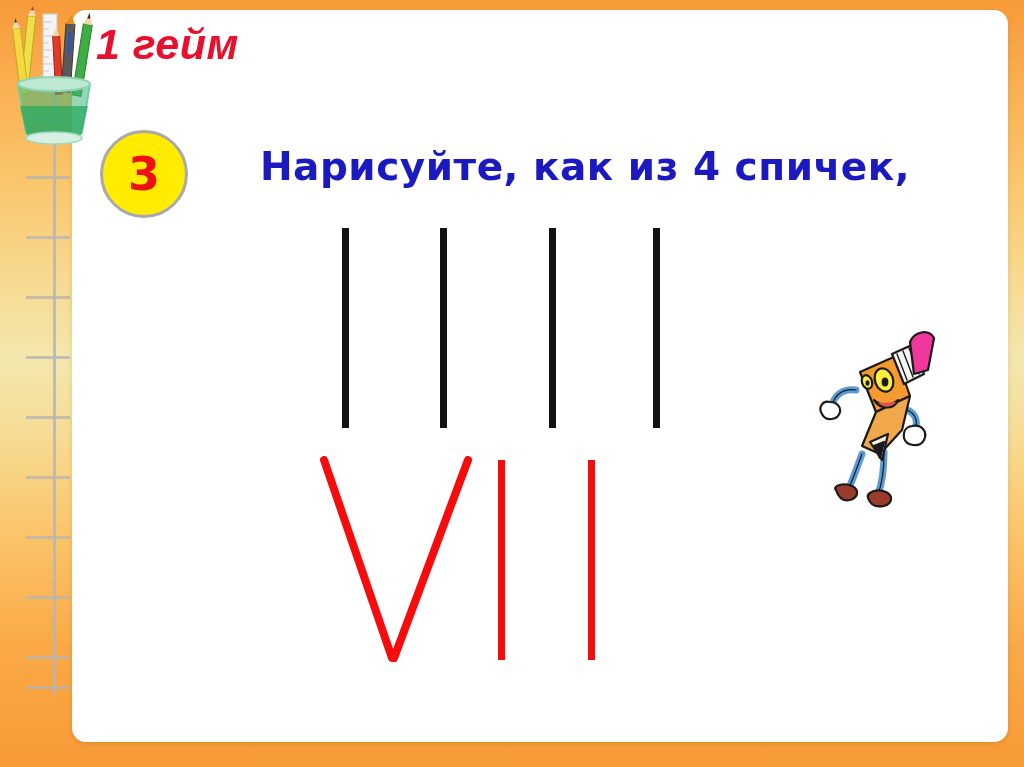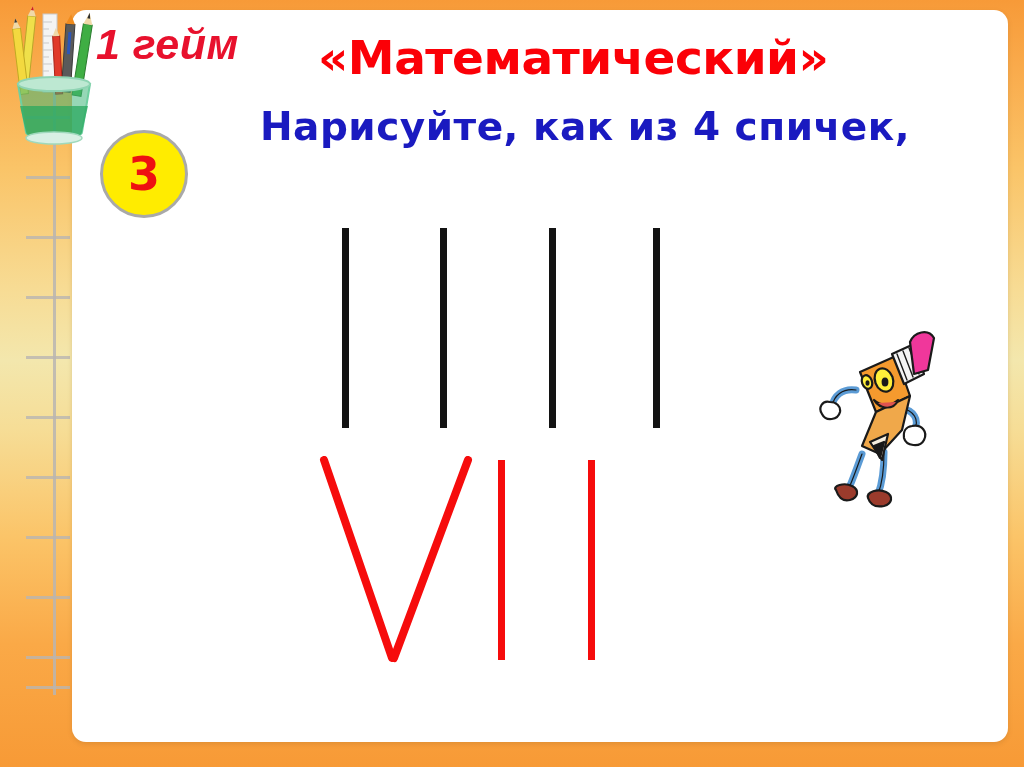--- a/index.html
+++ b/index.html
@@ -134,21 +134,21 @@
     top: 104px;
     width: 790px;
     text-align: center;
     font-family: "DejaVu Sans", sans-serif;
     font-weight: bold;
     font-size: 39px;
     line-height: 1.18;
     color: #1a1ac0;
     letter-spacing: 0.5px;
   }
-  #question .qline { display: block; white-space: nowrap; }
+  #question .qline { display: block; white-space: nowrap; margin-top: 40px; }
 
   
   .match-black {
     position: absolute;
     width: 7px;
     background: #131313;
   }
   .match-red {
     position: absolute;
     width: 7px;
@@ -237,21 +237,20 @@
       <polygon points="52,34 55.5,26 59,34" fill="#f0d9a8"></polygon>
     </g>
 
     <path d="M16,82 L88,82 L80,130 Q80,136 52,136 Q24,136 24,130 Z" fill="#3fb77a" fill-opacity="0.55" stroke="#6fcfa0" stroke-width="2"></path>
     <path d="M18,104 L86,104 L80,130 Q80,136 52,136 Q24,136 24,130 Z" fill="#2aa85f" fill-opacity="0.75"></path>
     <ellipse cx="52" cy="82" rx="36" ry="7" fill="#bde8d2" stroke="#8fd4b3" stroke-width="2"></ellipse>
     <ellipse cx="52" cy="136" rx="28" ry="6" fill="#d8f0e4" stroke="#9fd9bc" stroke-width="1.5"></ellipse>
   </svg>
 
   <div id="game-label">1 гейм</div>
-  <div id="game-title">«Математический»</div>
 
   <div id="number-badge">
     <span class="num">3</span>
   </div>
 
   <div id="question">
     <span class="qline">Нарисуйте, как из 4 спичек,</span>
   </div>
 
   <div class="match-black" style="left:342px; top:228px; height:200px;"></div>

